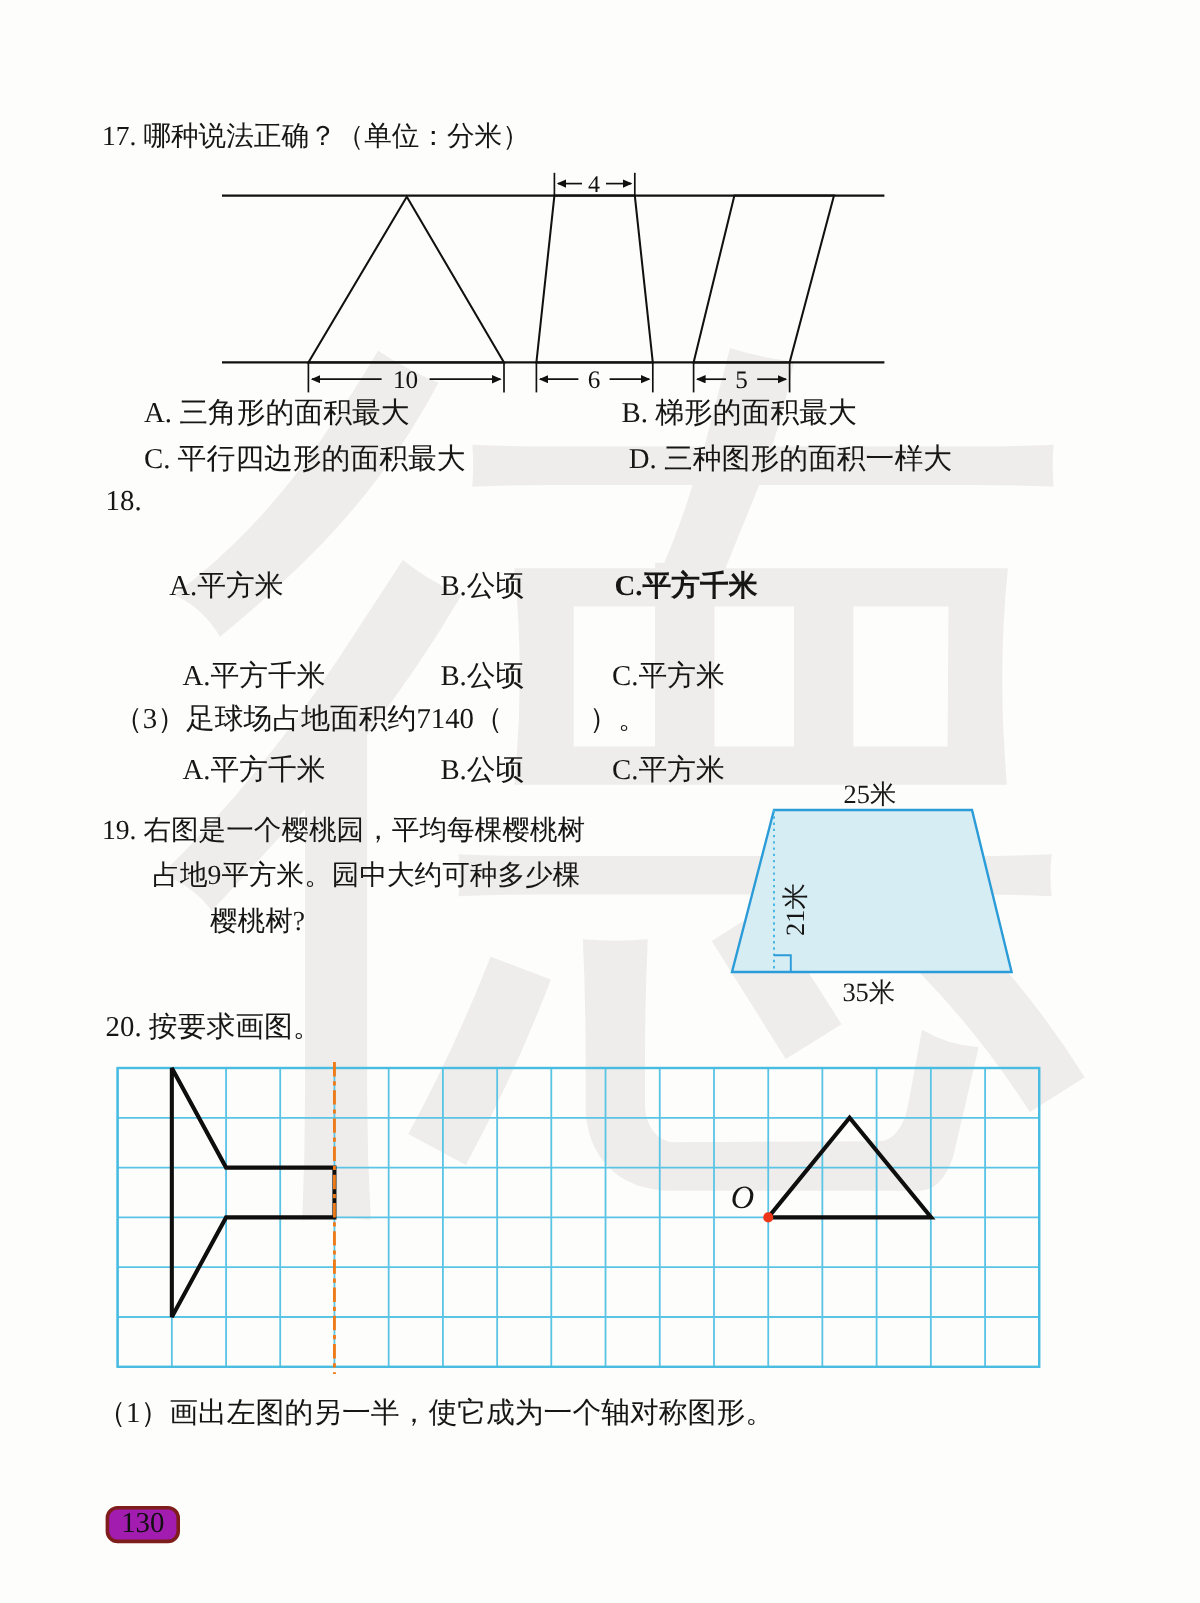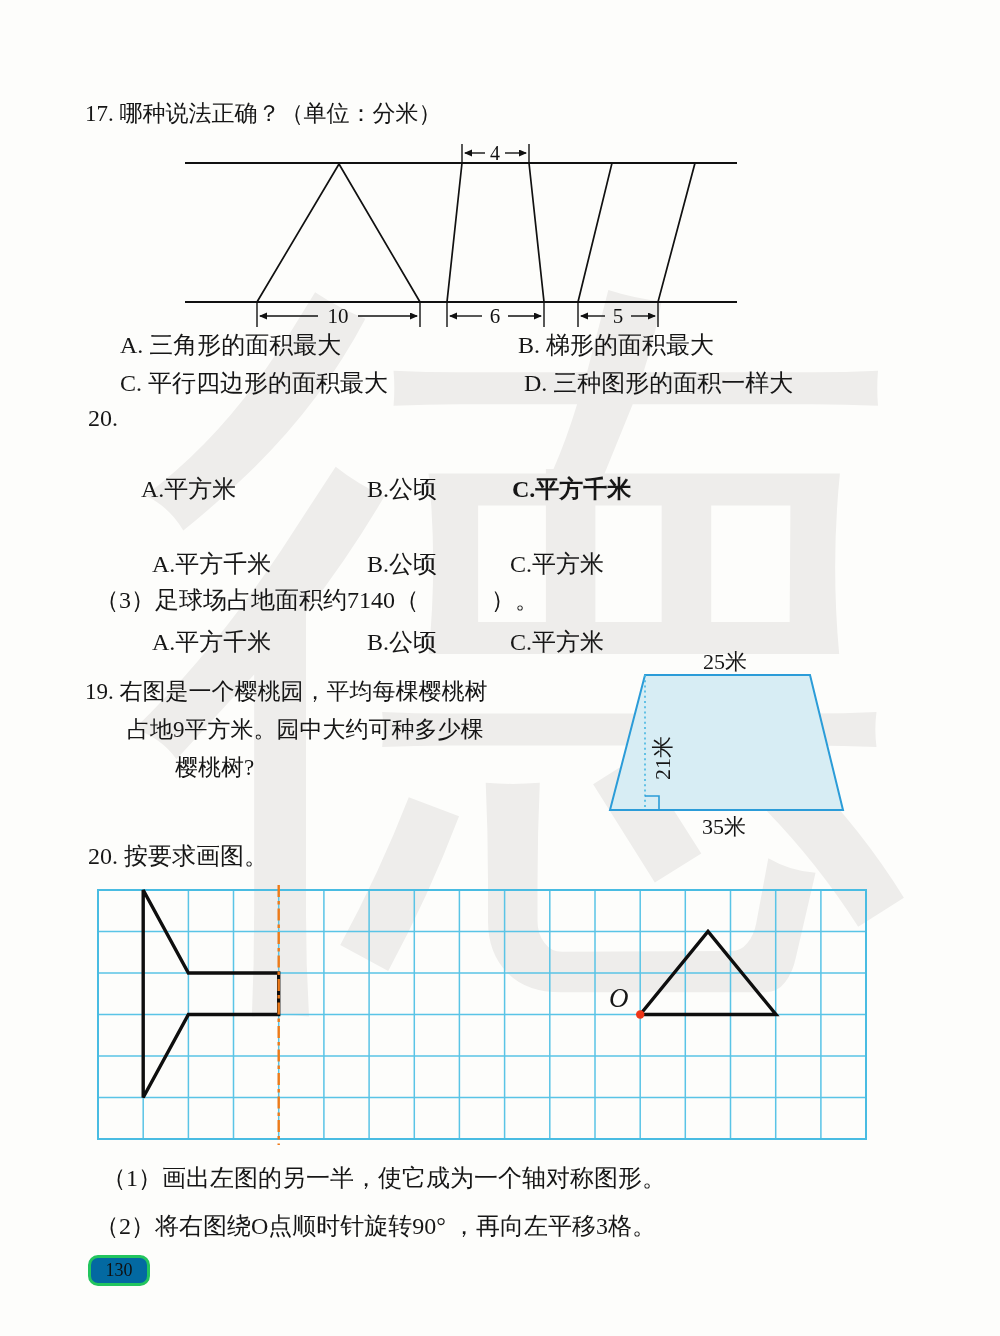--- a/index.html
+++ b/index.html
@@ -20,22 +20,22 @@
   .olabel{
     position:absolute;left:609px;top:983px;font-size:27px;font-style:italic;z-index:3;
     font-family:"Liberation Serif","DejaVu Serif",serif;
   }
   .vlabel{
     position:absolute;left:633px;top:743px;width:60px;text-align:center;font-size:22px;
     transform:rotate(-90deg);z-index:3;white-space:nowrap;
   }
   .badge{
     position:absolute;left:88px;top:1255px;width:56px;height:25px;z-index:2;
-    border:3px solid #22c55e;border-radius:10px;background:#0369a1;
-    display:flex;align-items:center;justify-content:center;font-size:18px;color:#101010;
+    border:3px solid #7f1d1d;border-radius:10px;background:#a21caf;
+    display:flex;align-items:center;justify-content:center;font-size:24px;color:#101010;
   }
   svg text{font-family:"Liberation Serif","DejaVu Serif",serif;fill:#111;}
 </style>
 </head>
 <body>
 
 <div class="page">
 
   <div class="watermark">德</div>
 
@@ -80,21 +80,21 @@
     <text x="158" y="183" text-anchor="middle" font-size="21">10</text>
     <text x="315" y="183" text-anchor="middle" font-size="21">6</text>
     <text x="438" y="183" text-anchor="middle" font-size="21">5</text>
   </svg>
 
   <div class="t fs24" style="left:518px;top:330px;">B. 梯形的面积最大</div>
   <div class="t fs24" style="left:120px;top:330px;">A. 三角形的面积最大</div>
   <div class="t fs24" style="left:120px;top:368px;text-align:right;">C. 平行四边形的面积最大</div>
   <div class="t fs24" style="left:524px;top:368px;">D. 三种图形的面积一样大</div>
 
-  <div class="t fs24" style="left:88px;top:403px;">20.</div>
+  <div class="t fs24" style="left:88px;top:403px;">18.</div>
 
   <div class="t fs24" style="left:141px;top:474px;">A.平方米</div>
   <div class="t fs24" style="left:367px;top:474px;">B.公顷</div>
   <div class="t fs24" style="left:512px;top:474px;font-weight:bold;">C.平方千米</div>
 
   <div class="t fs24" style="left:152px;top:549px;">A.平方千米</div>
   <div class="t fs24" style="left:367px;top:549px;">B.公顷</div>
   <div class="t fs24" style="left:510px;top:549px;">C.平方米</div>
 
   <div class="t fs24" style="left:95px;top:585px;">（3）足球场占地面积约7140（　　　）。</div>
@@ -123,20 +123,19 @@
       <path fill="none" d="M2,5H770 M2,46.5H770 M2,88H770 M2,129.5H770 M2,171H770 M2,212.5H770 M2,254H770"></path>
     </g>
     <rect x="2" y="5" width="768" height="249" fill="none" stroke="#49bce2" stroke-width="2"></rect>
     <polygon points="47.2,5 92.4,88 182.7,88 182.7,129.5 92.4,129.5 47.2,212.5" fill="none" stroke="#0e0e0e" stroke-width="3.4" stroke-linejoin="miter"></polygon>
     <line x1="182.7" y1="0" x2="182.7" y2="260" stroke="#ef7a18" stroke-width="2.4" stroke-dasharray="12 4 3.5 4"></line>
     <polygon points="544.2,129.5 612,46.5 680,129.5" fill="none" stroke="#0e0e0e" stroke-width="3.4"></polygon>
     <circle cx="544.2" cy="129.5" r="4.2" fill="#ee3517"></circle>
   </svg>
   <div class="olabel">O</div>
 
-  <div class="t fs24" style="left:102px;top:1163px;text-align:center;">（1）画出左图的另一半，使它成为一个轴对称图形。</div>
-  <div class="t fs24" style="left:95px;top:1211px;">（2）将右图绕O点顺时针旋转90° ，再向左平移3格。</div>
+  <div class="t fs24" style="left:81px;top:1163px;text-align:center;">（1）画出左图的另一半，使它成为一个轴对称图形。</div>
 
   <div class="badge">
     <span>130</span>
   </div>
 
 </div>
 
 </body></html>

